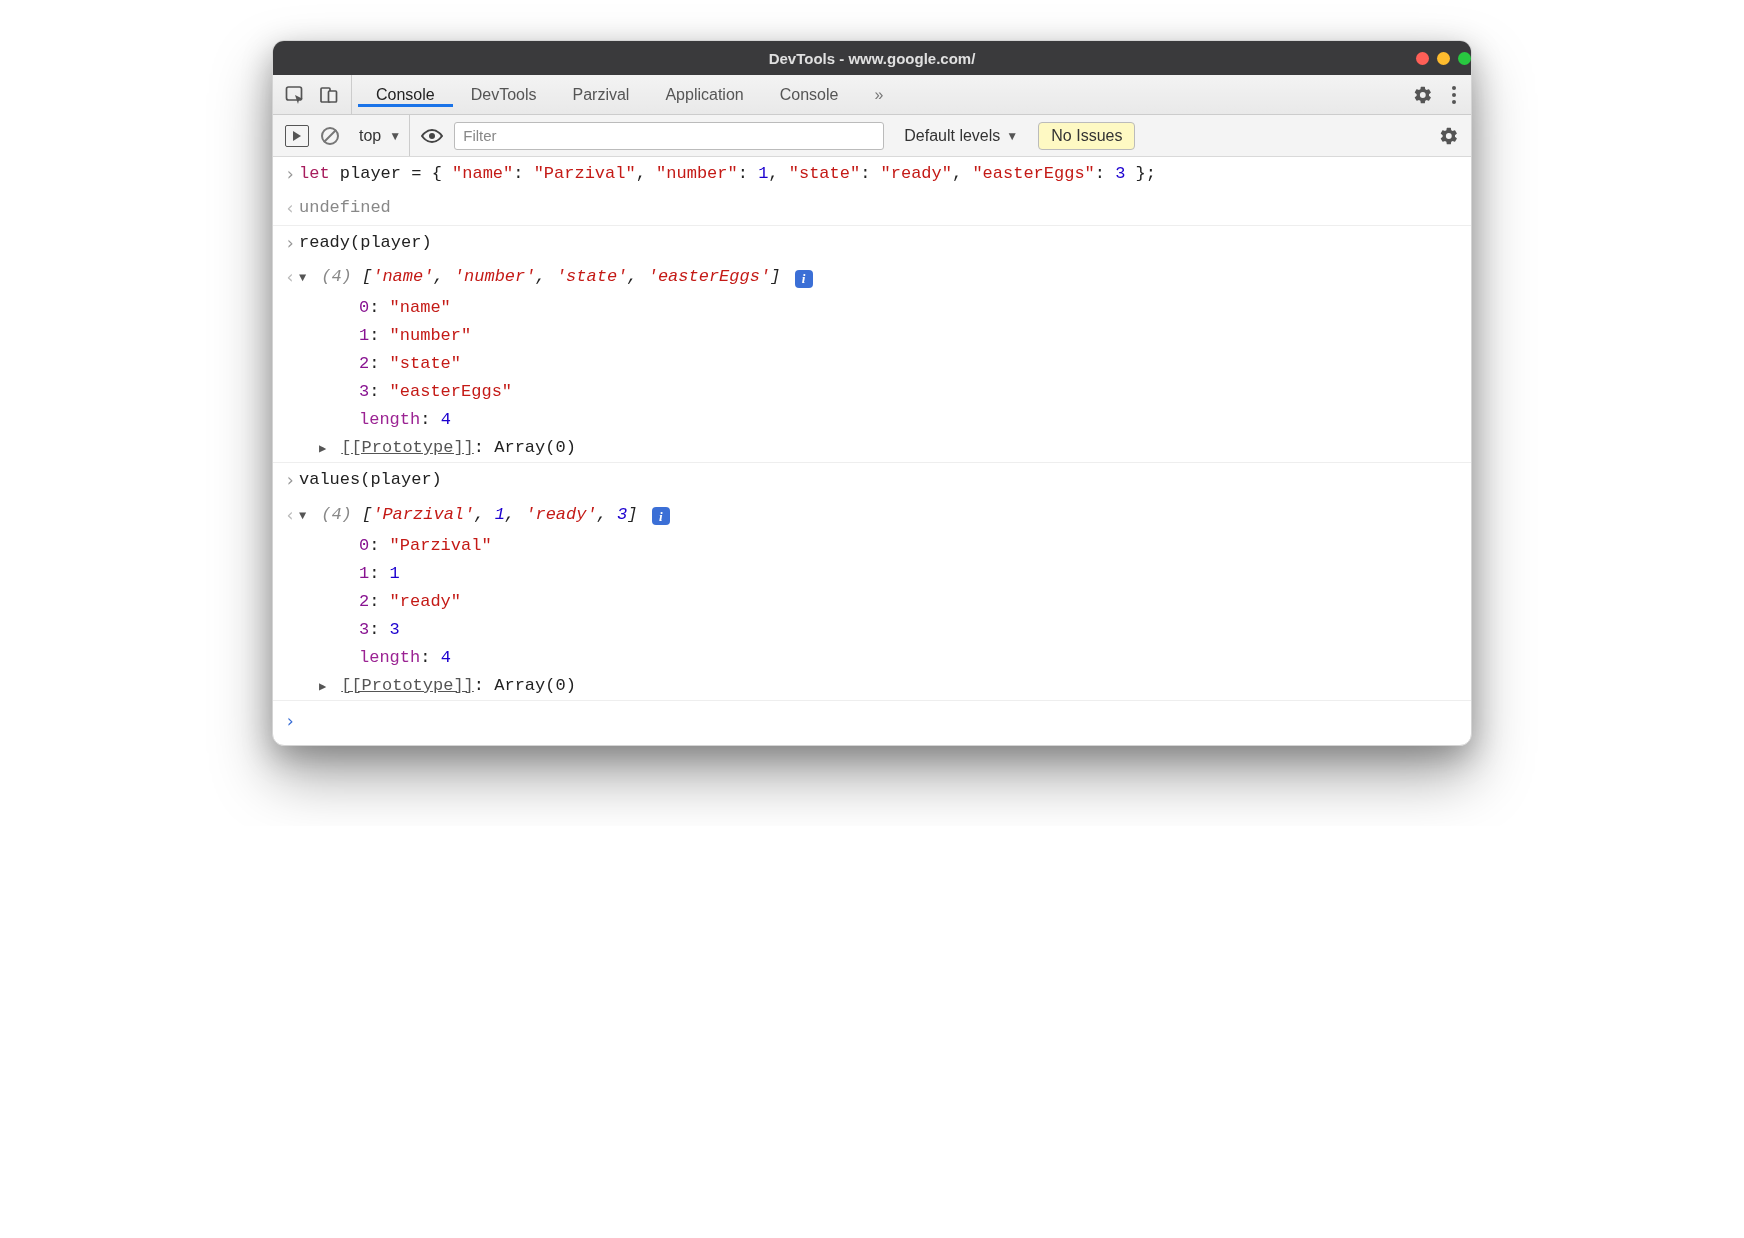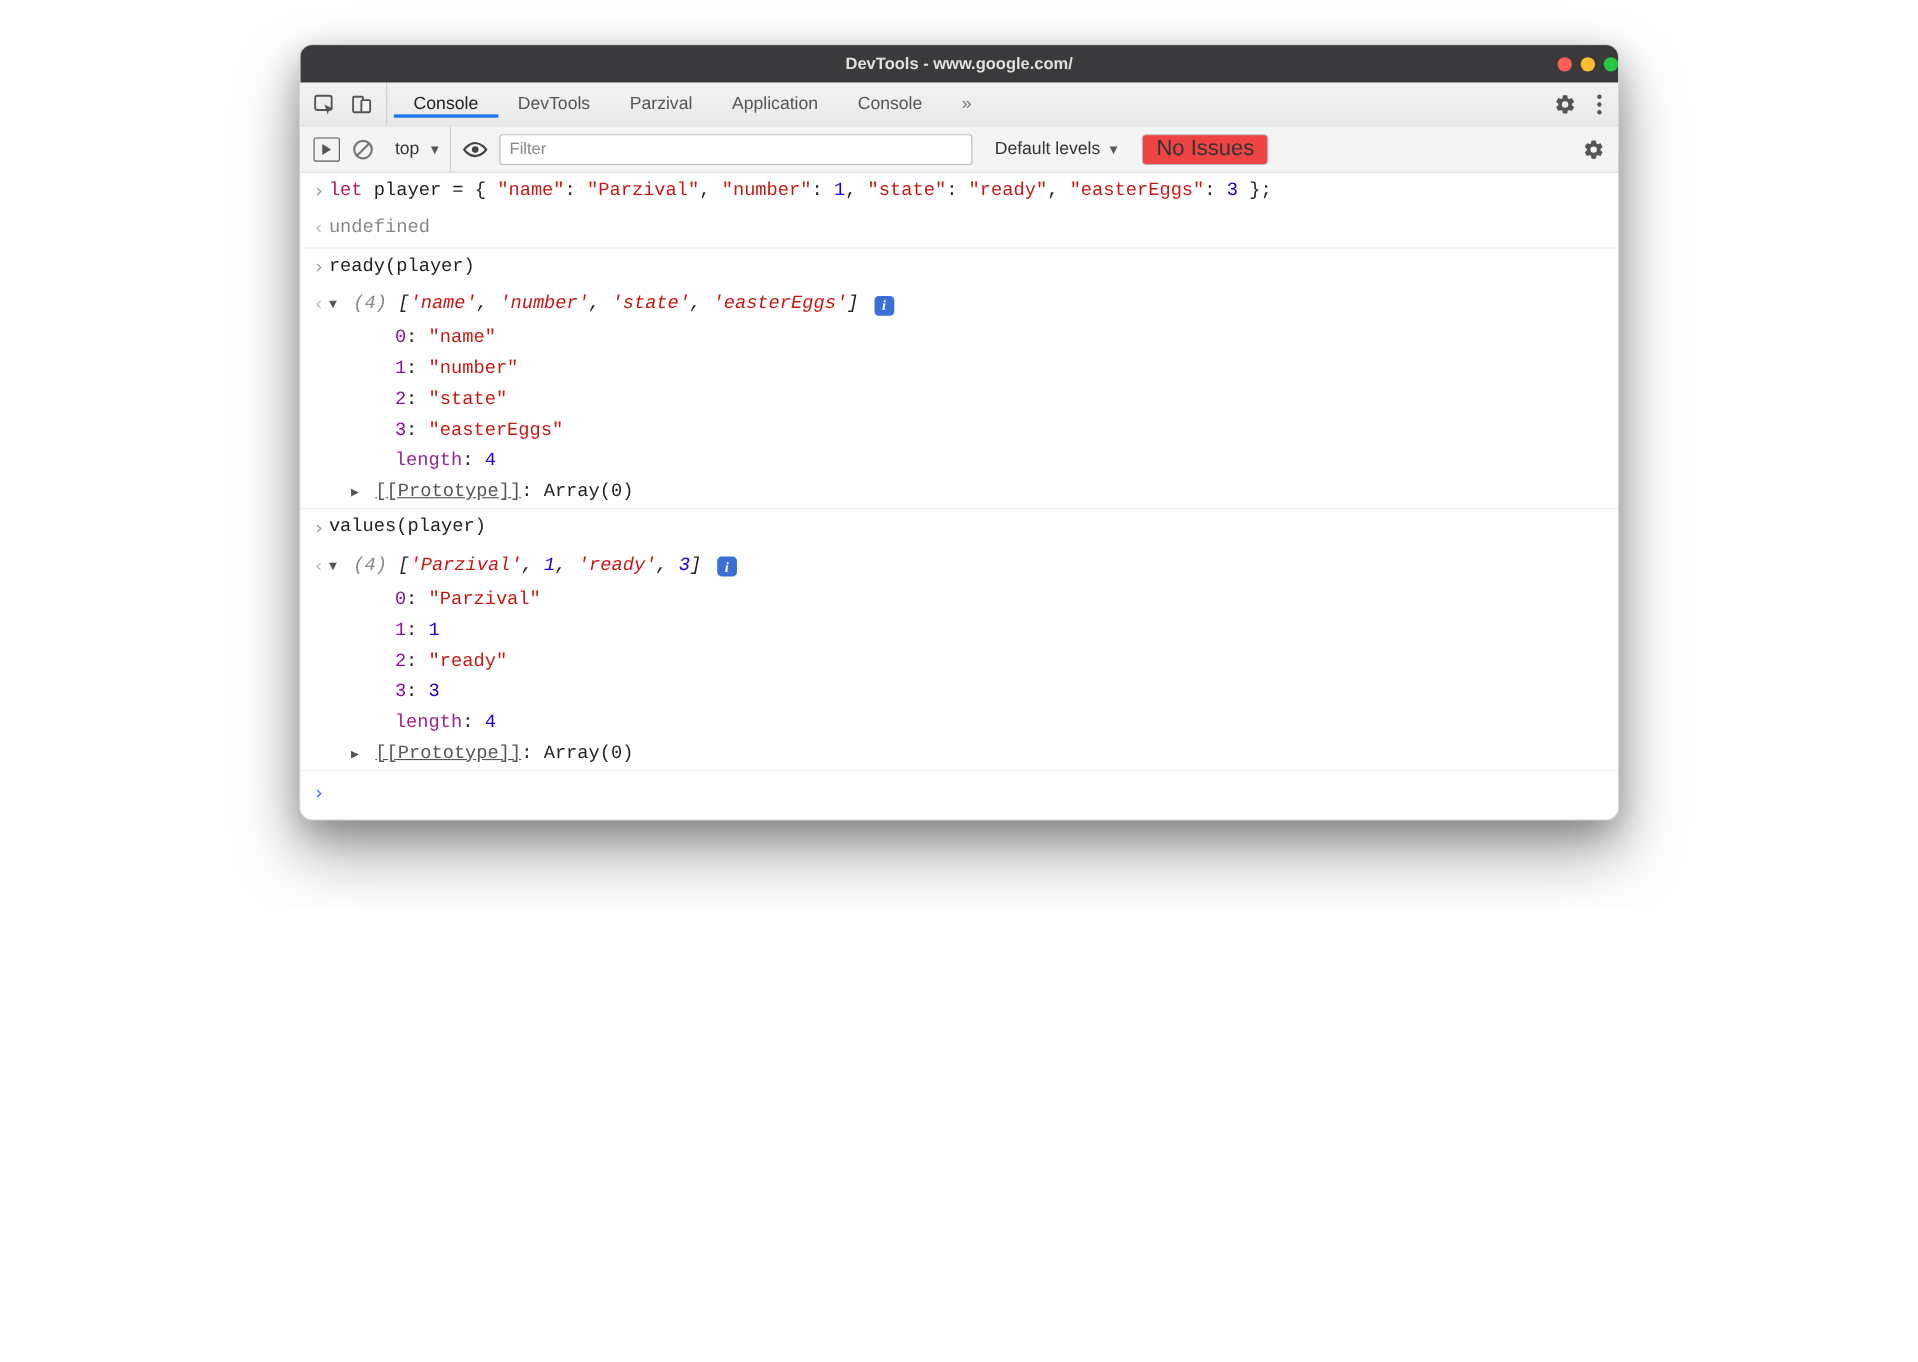--- a/index.html
+++ b/index.html
@@ -75,22 +75,22 @@
   .context-sel-left .tri { font-size:12px; color:#555; margin-left:2px;}
   .eye { color:#444; }
   .filter-input {
     flex: 0 0 430px;
     height:28px; border:1px solid #bbb; border-radius:3px;
     padding:0 8px; font-size:15px; background:#fff; color:#333;
   }
   .filter-input::placeholder { color:#888; }
   .level-sel { display:flex; align-items:center; gap:6px; color:#333; font-size:16px; padding:0 10px; cursor:pointer;}
   .issues-btn {
-    border:1px solid #bbb; background:#ef4444; border-radius:4px; height:28px;
-    padding:0 12px; font-size:20px; color:#333; cursor:pointer;
+    border:1px solid #bbb; background:#fef9c3; border-radius:4px; height:28px;
+    padding:0 12px; font-size:16px; color:#333; cursor:pointer;
   }
   .filter-bar .spacer { flex:1; }
   
   .console {
     font-family: Menlo, Consolas, "Courier New", monospace;
     font-size: 17px;
     line-height: 1.65;
     color:#222;
   }
   .row { display:flex; padding: 3px 8px 3px 8px; }

